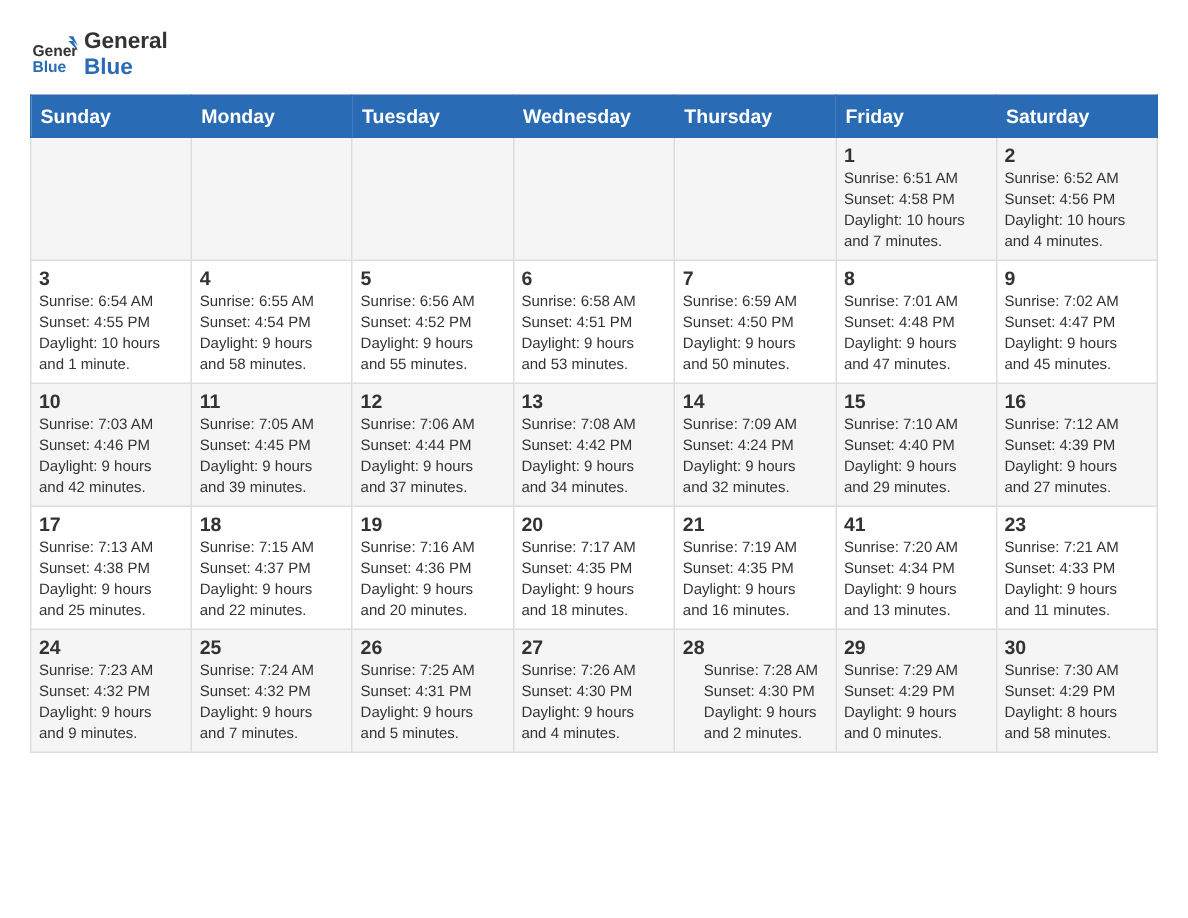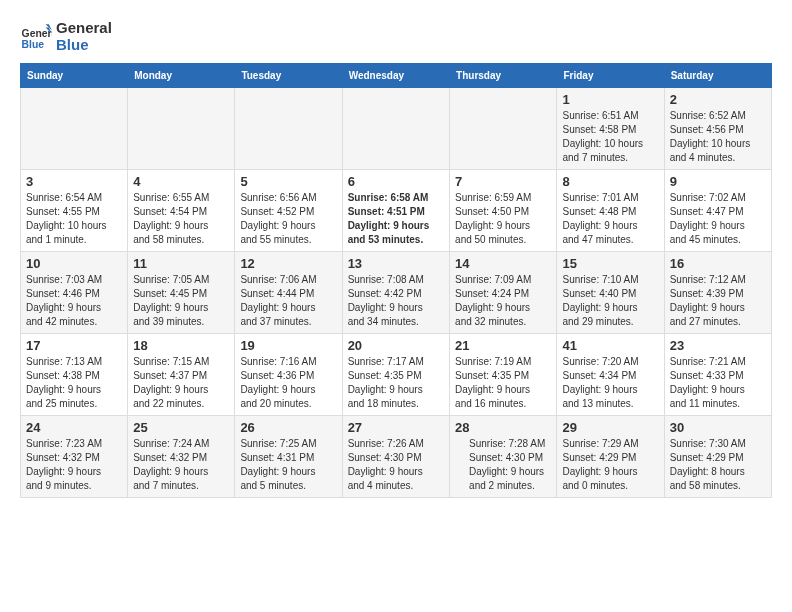--- a/index.html
+++ b/index.html
@@ -40,21 +40,21 @@
     table {
       width: 100%;
       border-collapse: collapse;
       font-size: 11px;
     }
     thead tr th {
       background-color: #2a6bb5;
       color: white;
       text-align: left;
       padding: 6px 6px;
-      font-size: 10px;
+      font-size: 13px;
       font-weight: bold;
       border: 1px solid #2a6bb5;
     }
     tbody tr td {
       border: 1px solid #ddd;
       vertical-align: top;
       padding: 4px 5px;
       height: 78px;
       width: 108px;
       background: #fff;
@@ -152,21 +152,21 @@
         </td>
         <td>
           <span class="day-number">5</span>
           <div class="day-info" style="white-space: pre-line;">Sunrise: 6:56 AM
 Sunset: 4:52 PM
 Daylight: 9 hours
 and 55 minutes.</div>
         </td>
         <td>
           <span class="day-number">6</span>
-          <div class="day-info" style="white-space: pre-line; font-weight: bold;">Sunrise: 6:58 AM
+          <div class="day-info" style="white-space: pre-line;">Sunrise: 6:58 AM
 Sunset: 4:51 PM
 Daylight: 9 hours
 and 53 minutes.</div>
         </td>
         <td>
           <span class="day-number">7</span>
           <div class="day-info" style="white-space: pre-line;">Sunrise: 6:59 AM
 Sunset: 4:50 PM
 Daylight: 9 hours
 and 50 minutes.</div>

